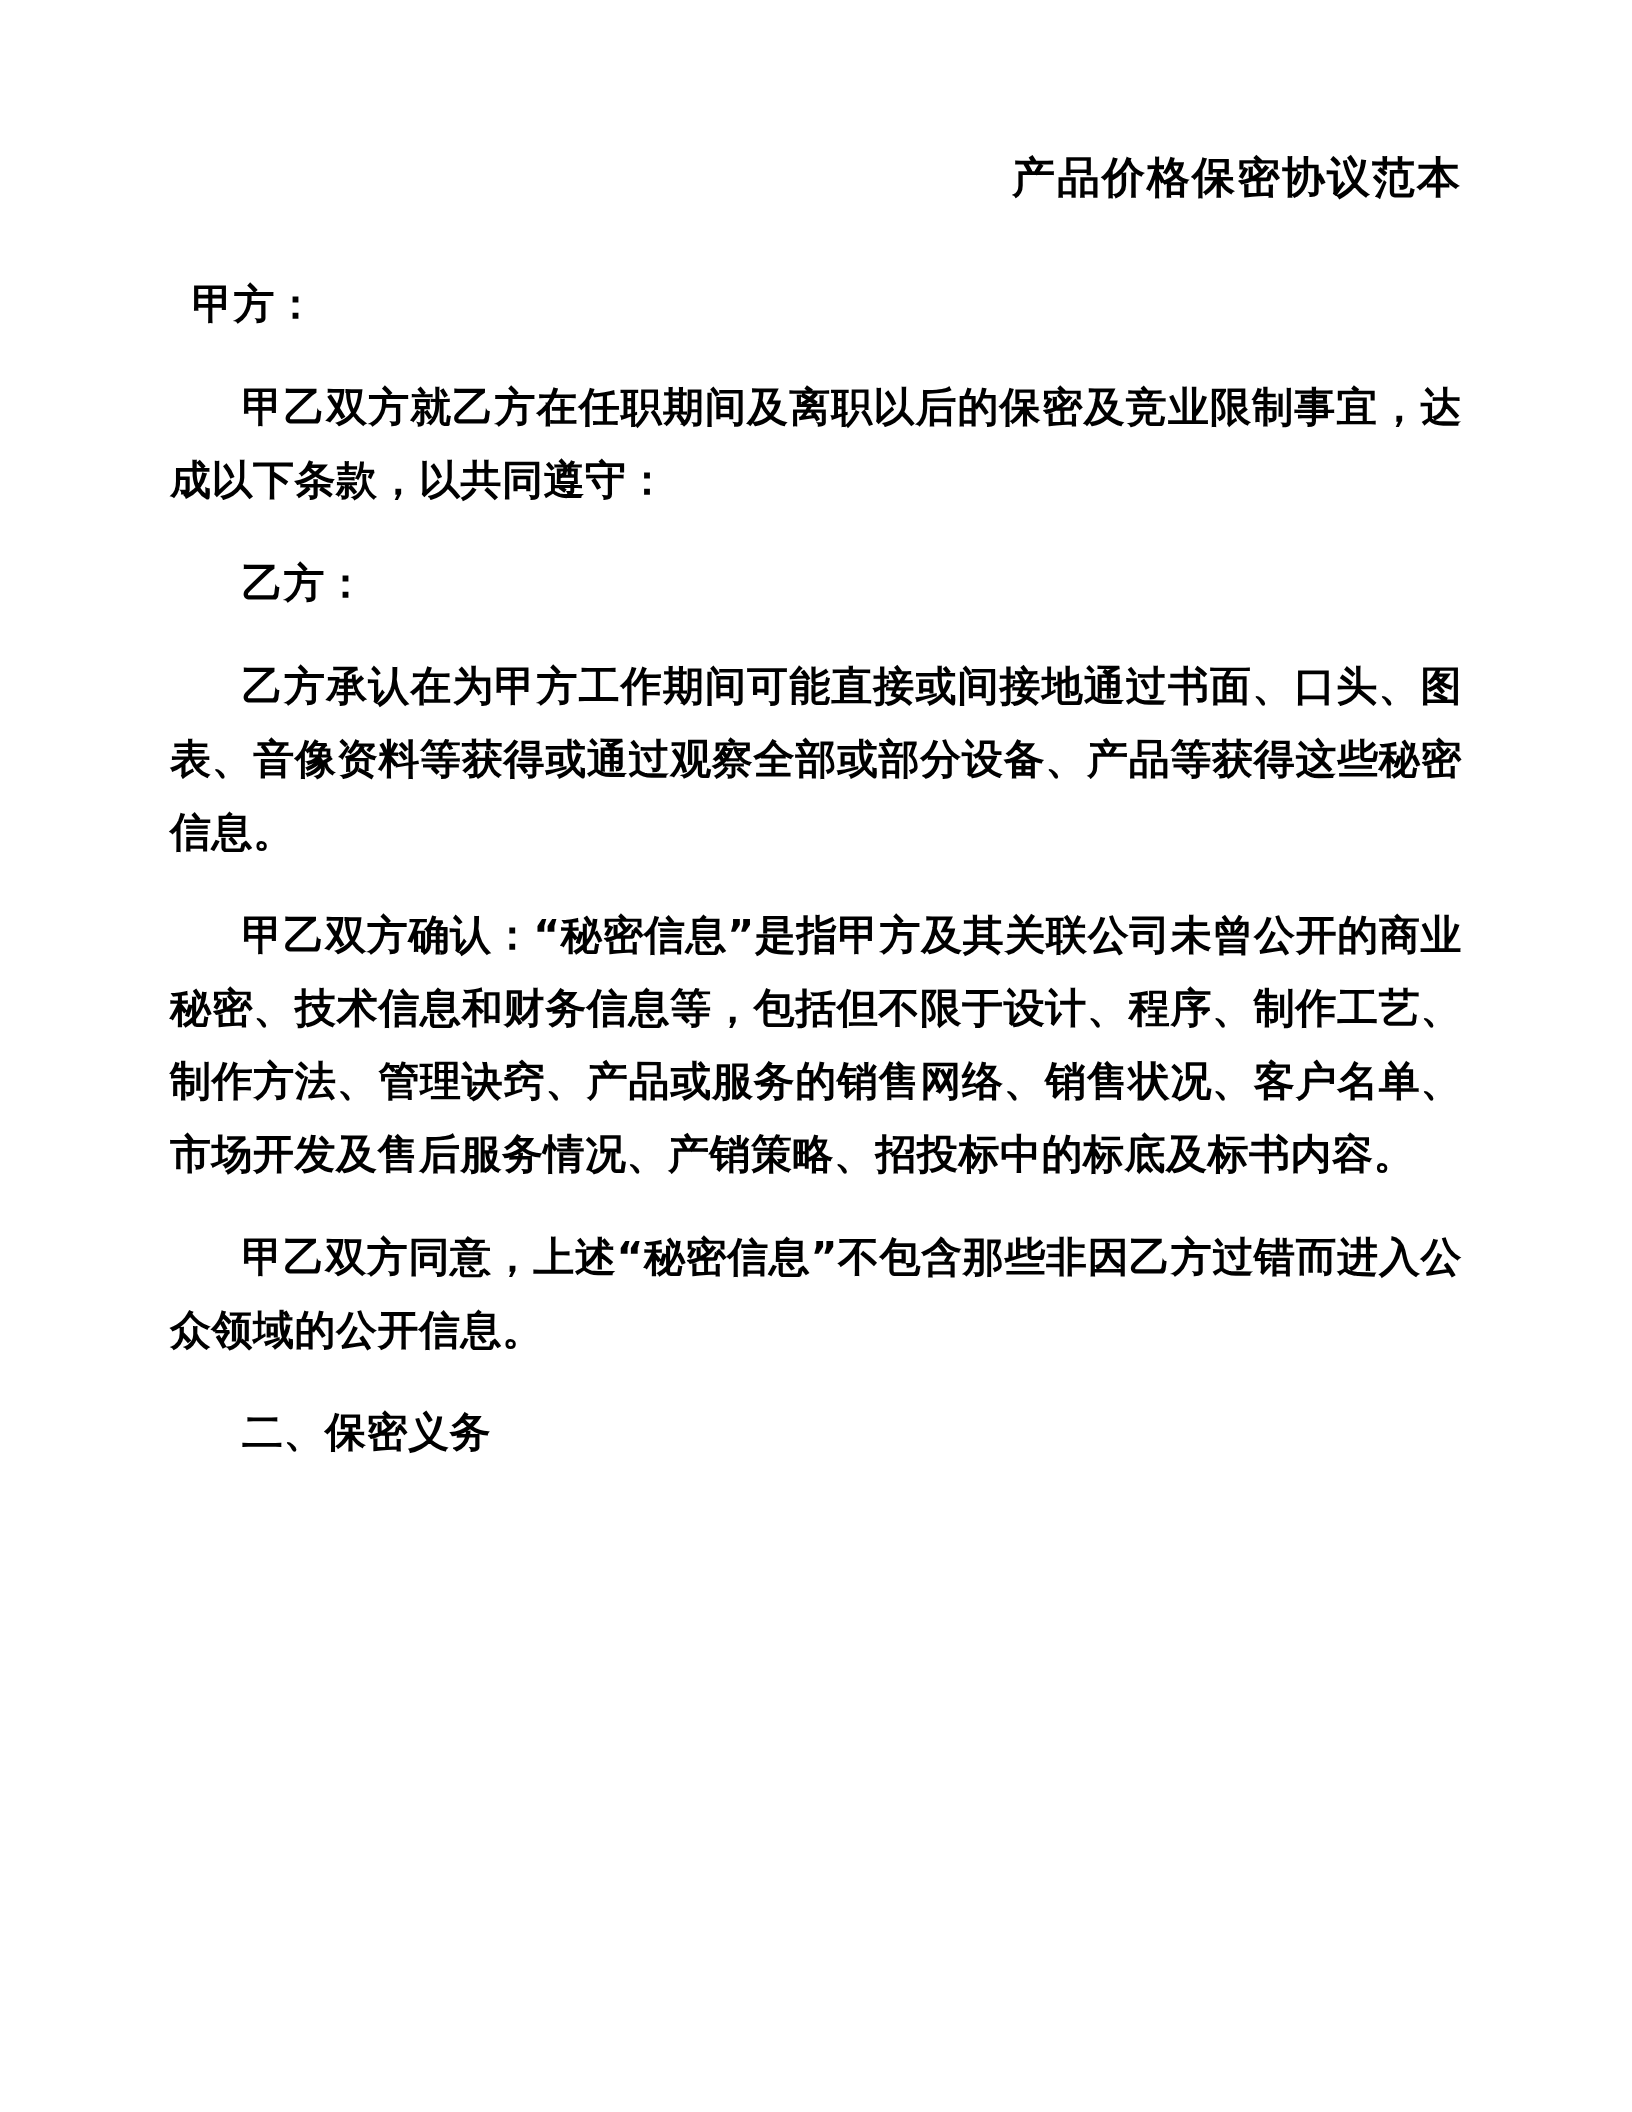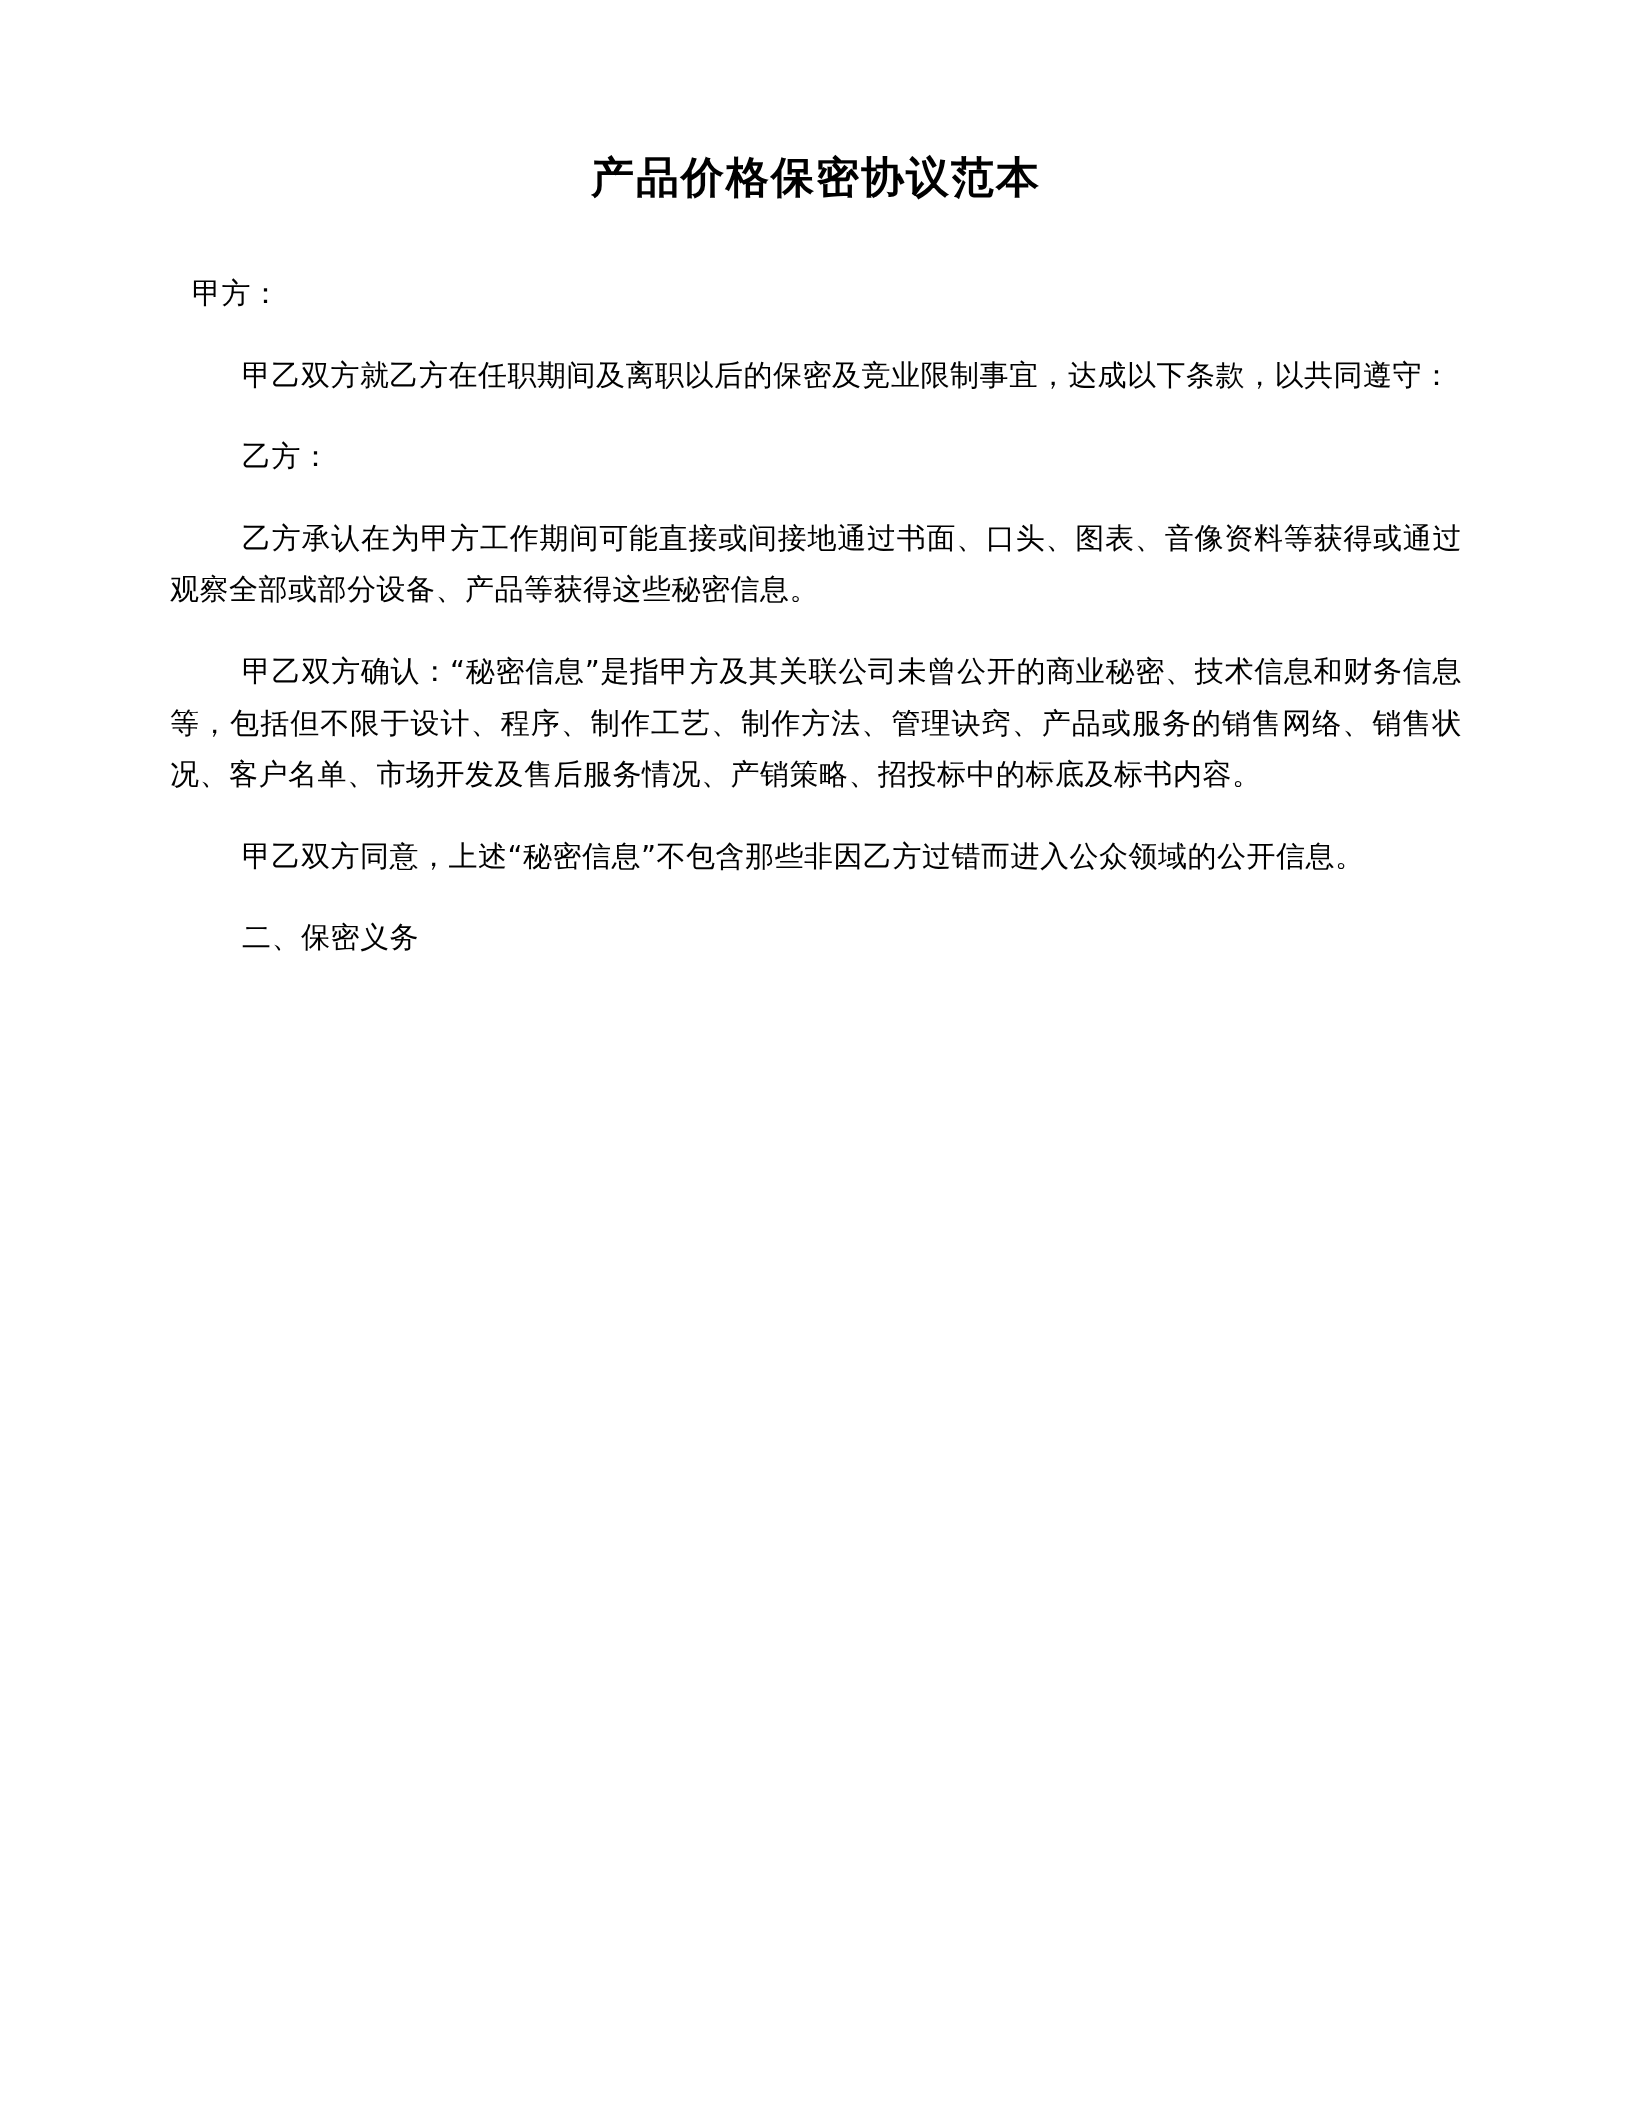--- a/index.html
+++ b/index.html
@@ -17,28 +17,28 @@
   .page {
     box-sizing: border-box;
     width: 1632px;
     height: 2112px;
     padding: 150px 170px 0 170px;
     background: #ffffff;
   }
   .doc-title {
     font-size: 43px;
     font-weight: bold;
-    text-align: center;
+    text-align: right;
     letter-spacing: 2px;
     margin: 0 0 62px 0;
     line-height: 1.3;
   }
   .para {
-    font-size: 29px;
-    font-weight: normal;
+    font-size: 41px;
+    font-weight: bold;
     line-height: 1.78;
     margin: 0 0 24px 0;
     text-align: justify;
     letter-spacing: 0.5px;
   }
   .indent-1 {
     text-indent: 22px;
   }
   .indent-2 {
     text-indent: 72px;

